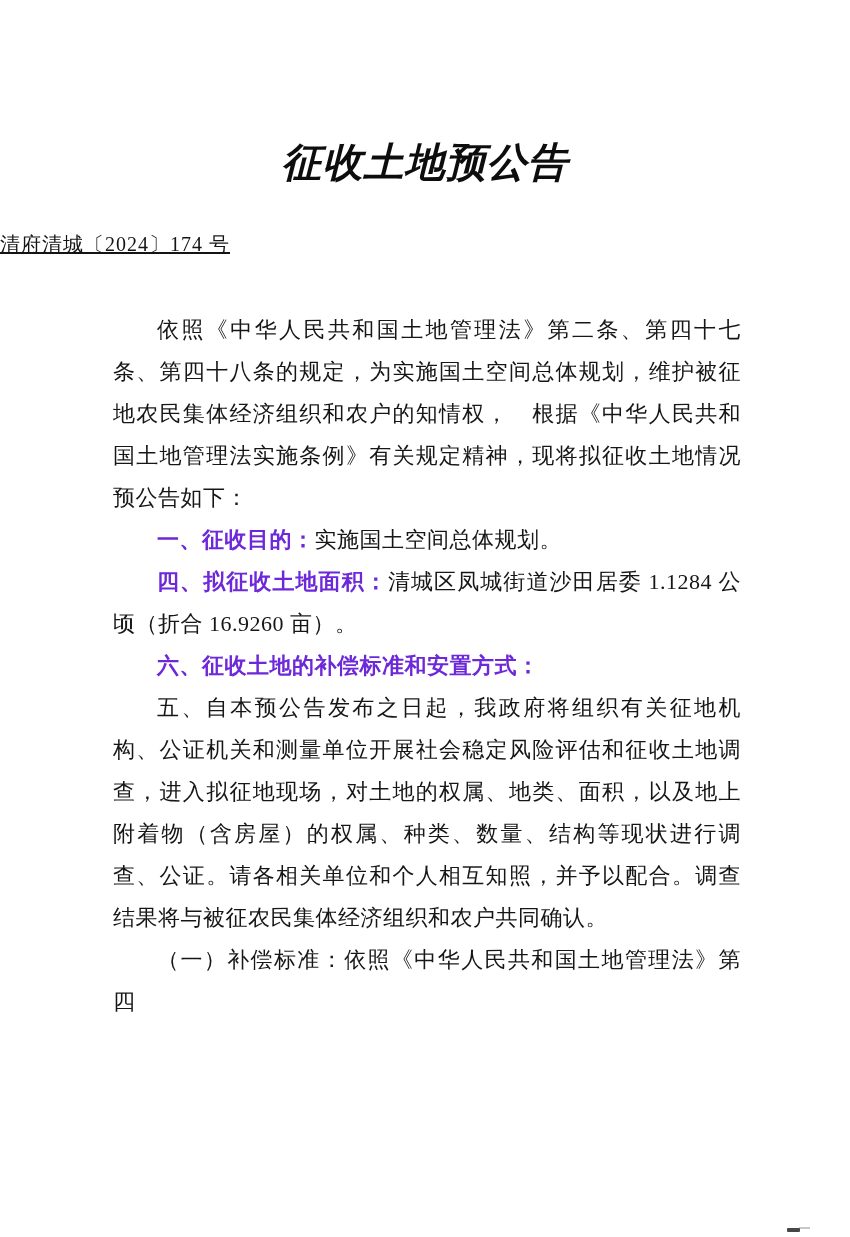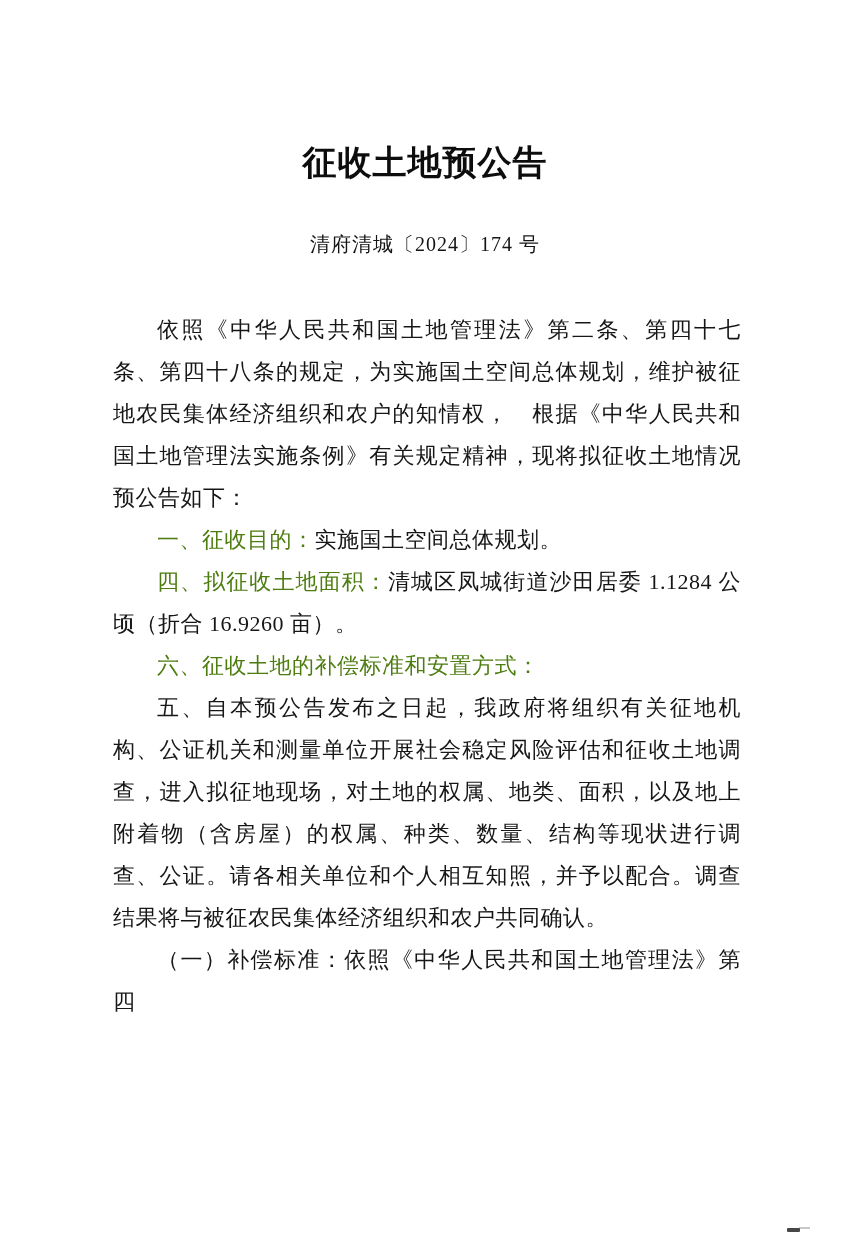--- a/index.html
+++ b/index.html
@@ -17,58 +17,59 @@
     font-family: "Liberation Serif", "DejaVu Serif", serif;
   }
   .title {
     position: absolute;
     top: 144px;
     left: 0;
     width: 100%;
     margin: 0;
     text-align: center;
     font-family: "Liberation Serif", "DejaVu Serif", serif;
-    font-size: 34px;
+    font-size: 40px;
     line-height: 38px;
     font-weight: 700;
     letter-spacing: 1px;
     color: #0d0d0d;
+    font-style: italic;
   }
   .doc-number {
     position: absolute;
     top: 231px;
     left: 0;
     width: 100%;
-    text-align: center;
     font-size: 20px;
     line-height: 26px;
     font-weight: 400;
     letter-spacing: 1px;
     color: #141414;
+    text-decoration: underline;
   }
   .doc-body {
     position: absolute;
     top: 309px;
     left: 113px;
     width: 628px;
     font-size: 22px;
     line-height: 42px;
     text-align: justify;
     letter-spacing: 0.5px;
     color: #161616;
   }
   .doc-body p {
     margin: 0;
     padding: 0;
     text-indent: 2em;
   }
   .lead {
     font-family: "Liberation Sans", "DejaVu Sans", sans-serif;
-    font-weight: 400;
-    color: #4d7c0f;
+    font-weight: 700;
+    color: #6d28d9;
     margin-top: 30px;
   }
   .scan-artifact {
     position: absolute;
     left: 787px;
     top: 1228px;
     width: 13px;
     height: 4px;
     background: #474747;
     border-radius: 1px;

